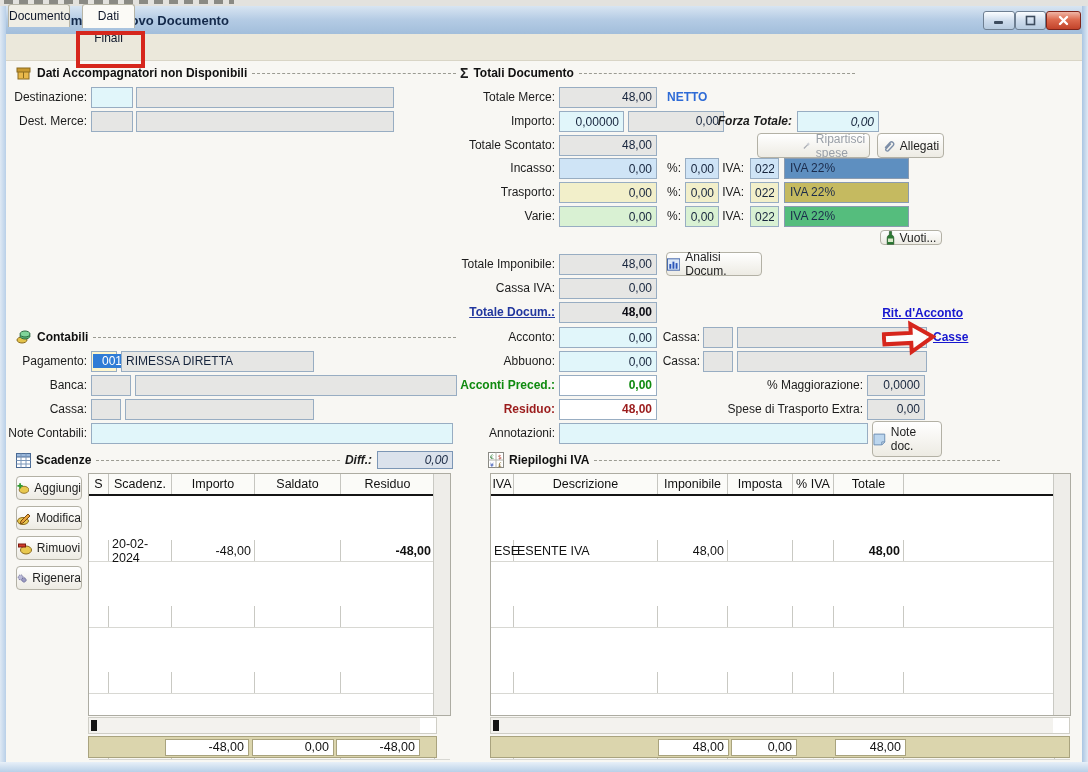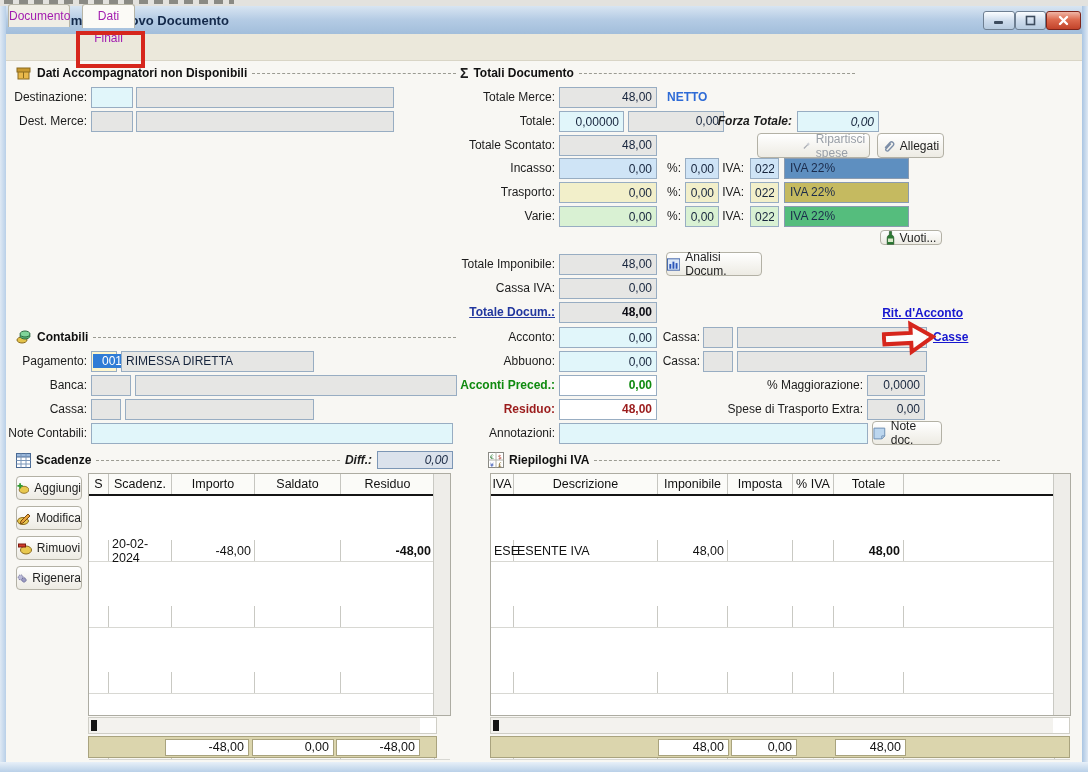--- a/index.html
+++ b/index.html
@@ -14,21 +14,21 @@
   .frame-b{position:absolute;left:0;top:762px;width:1088px;height:10px;background:linear-gradient(#e8f0f8,#b9d0e8);}
   .titlebar{position:absolute;left:6px;top:6px;width:1076px;height:28px;
       background:linear-gradient(#d8e5f2,#b4cbe4 50%,#a2bedb);display:flex;align-items:center;border-bottom:1px solid #93afcc;}
   .title-ic{margin:0 6px 0 8px;width:16px;height:16px;flex:0 0 16px;}
   .title-tx{font-weight:bold;font-size:13px;color:#13294a;}
   .winbtn{position:absolute;top:11px;height:17px;border:1px solid #6e7f92;border-radius:3px;
       background:linear-gradient(#fbfdff,#cfdded 50%,#b7cbe0);display:flex;align-items:center;justify-content:center;}
   .winbtn.close{background:linear-gradient(#f0b6a6,#dd6a4e 45%,#c2432a);border-color:#7e241a;}
   
   .tabstrip{position:absolute;left:6px;top:34px;width:1076px;height:26px;background:#ebe8db;border-bottom:1px solid #d9d5c6;}
-  .tab{position:absolute;top:4px;height:22px;line-height:22px;text-align:center;font-size:12px;color:#a21caf;
+  .tab{position:absolute;top:4px;height:22px;line-height:22px;text-align:center;font-size:12px;color:#0f172a;
       border:1px solid #b7b5a6;border-bottom:none;border-radius:3px 3px 0 0;background:#f0eee5;}
   .tab.active{background:#fbfaf6;height:23px;}
   .red-rect{position:absolute;left:76px;top:31px;width:61px;height:29px;border:4px solid #d6261c;z-index:40;}
   
   .lbl{position:absolute;height:21px;line-height:21px;text-align:right;color:#1c1c1c;}
   .ital{font-style:italic;}
   .fld{position:absolute;height:21px;box-sizing:border-box;border:1px solid #98adc2;background:#e6e6e4;
       font-family:inherit;font-size:12px;line-height:19px;padding:0 4px;text-align:right;color:#17253d;}
   input.fld{outline:none;}
   .cyan{background:#e1f6fa}.blue{background:#cfe4f6}.beige{background:#f2efca}.grn{background:#d9f1d3}
@@ -122,21 +122,21 @@
   <div class="sect" style="left:460px;top:64px;width:395px;">
     <span style="font-weight:bold;font-size:14px;">Σ</span>
     <span class="t">Totali Documento</span>
     <span class="dash"></span>
   </div>
 
   <div class="lbl" style="left:400px;top:87px;width:155px;">Totale Merce:</div>
   <div class="fld" style="left:559px;top:87px;width:98px;">48,00</div>
   <div class="lbl bold" style="left:667px;top:87px;width:60px;text-align:left;color:#2e6bd6;">NETTO</div>
 
-  <div class="lbl" style="left:400px;top:111px;width:155px;">Totale:</div>
+  <div class="lbl" style="left:400px;top:111px;width:155px;">Importo:</div>
   <input class="fld cyan" style="left: 559px; top: 111px; width: 65px;" value="0,00000">
   <div class="fld" style="left:628px;top:111px;width:96px;">0,00</div>
   <div class="lbl ital bold" style="left:700px;top:111px;width:92px;">Forza Totale:</div>
   <input class="fld cyan ital" style="left: 797px; top: 111px; width: 82px;" value="0,00">
 
   <div class="lbl" style="left:400px;top:135px;width:155px;">Totale Scontato:</div>
   <div class="fld" style="left:559px;top:135px;width:98px;">48,00</div>
 
   <div class="btn disabled" style="left:757px;top:133px;width:113px;height:25px;">
     <svg width="14" height="14" viewBox="0 0 14 14">
@@ -224,21 +224,21 @@
   <div class="lbl" style="left:720px;top:375px;width:143px;">% Maggiorazione:</div>
   <div class="fld" style="left:867px;top:375px;width:58px;">0,0000</div>
 
   <div class="lbl bold" style="left:400px;top:399px;width:155px;color:#9b1c1c;">Residuo:</div>
   <div class="fld white bold" style="left:559px;top:399px;width:98px;color:#9b1c1c;">48,00</div>
   <div class="lbl" style="left:660px;top:399px;width:203px;">Spese di Trasporto Extra:</div>
   <div class="fld" style="left:867px;top:399px;width:58px;">0,00</div>
 
   <div class="lbl" style="left:455px;top:423px;width:100px;">Annotazioni:</div>
   <input class="fld cyan" style="left: 559px; top: 423px; width: 309px; text-align: left;" value="">
-  <div class="btn" style="left:872px;top:421px;width:70px;height:24px;">
+  <div class="btn" style="left:872px;top:421px;width:70px;height:36px;">
     <svg width="13" height="13" viewBox="0 0 13 13">
       <path d="M1 1 h11 v8 l-3 3 H1z" fill="#bcd6ee" stroke="#6f8fb4"></path>
         <path d="M12 9 l-3 3 v-3z" fill="#e8f2fc" stroke="#6f8fb4"></path>
     </svg>
     <span>Note doc.</span>
   </div>
 
   <div class="sect" style="left:16px;top:328px;width:440px;">
     <svg width="16" height="16" viewBox="0 0 16 16">
       <ellipse cx="6" cy="11" rx="5" ry="3" fill="#e4c34a" stroke="#8a6a1e"></ellipse>

